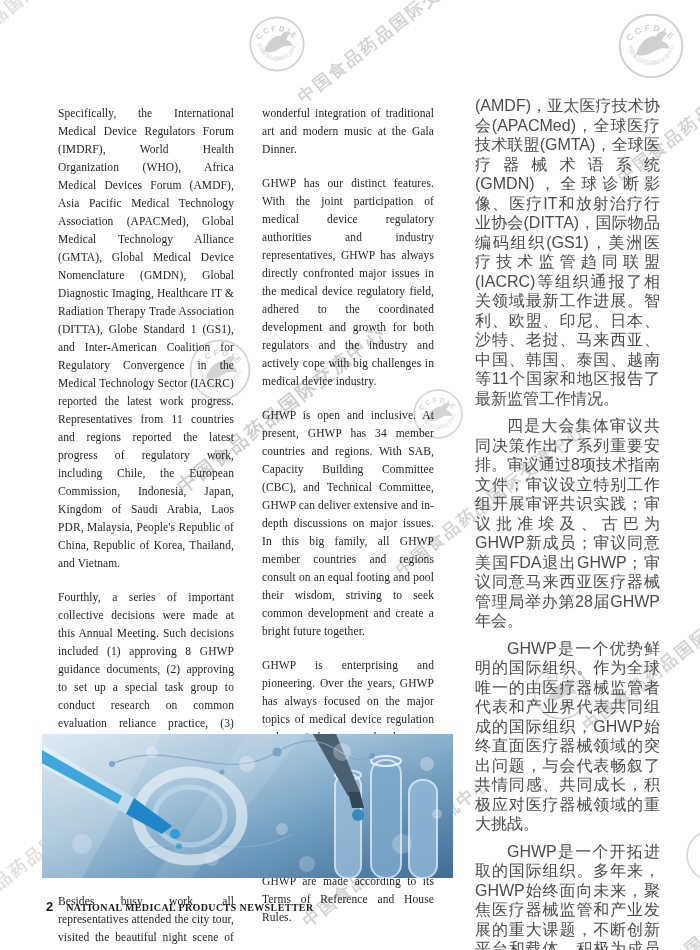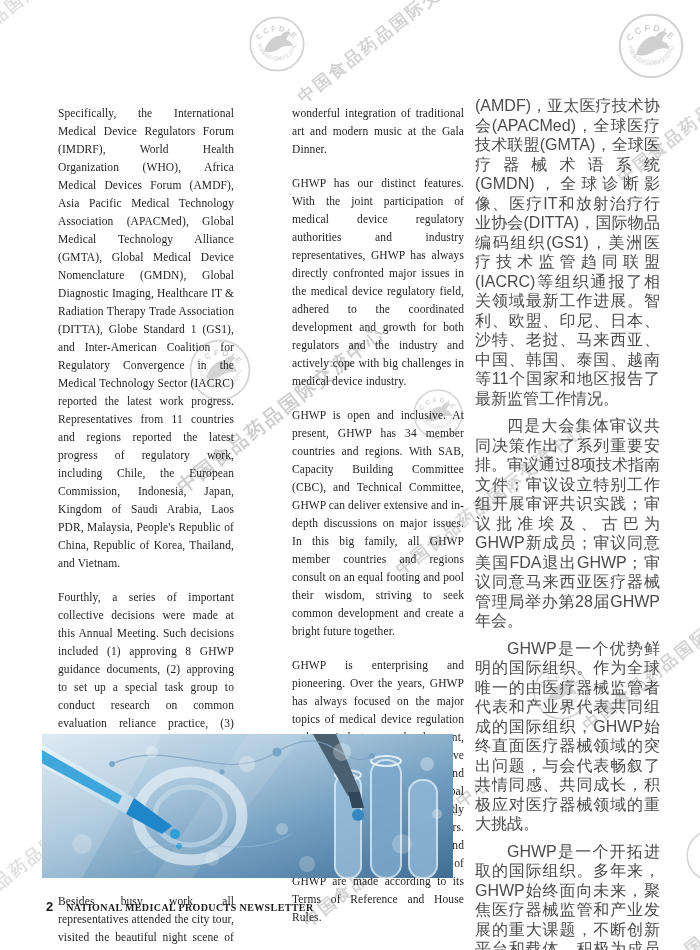--- a/index.html
+++ b/index.html
@@ -14,21 +14,21 @@
     font-family:"Liberation Sans", sans-serif; font-weight:bold;
     font-size:17px; letter-spacing:2.5px; color:#d3d3d3; white-space:nowrap;
     transform:rotate(-38deg); transform-origin:0 50%;
   }
   .wm-text.big { font-size:19px; color:#cecece; }
   .wm-text.faint { color:#e0e0e0; }
 
   
   .col { position:absolute; top:88px; z-index:1; }
   #col1 { left:42px;  width:208px; }
-  #col2 { left:276px; width:204px; }
+  #col2 { left:246px; width:204px; }
   #col3 { left:467px; width:201px; }
   .col-en p {
     margin:16px; font-size:11.5px; line-height:18px; color:#1f1f1f;
     text-align:justify; letter-spacing:0.1px;
   }
   .col-cn p {
     margin:8px; font-family:"Liberation Sans", sans-serif;
     font-size:16px; line-height:19.5px; color:#4c4c4c;
     text-align:justify; text-indent:2em;
   }

